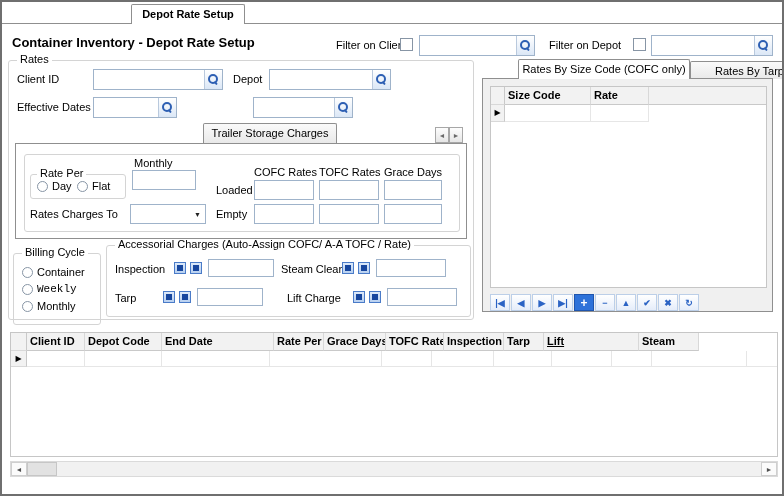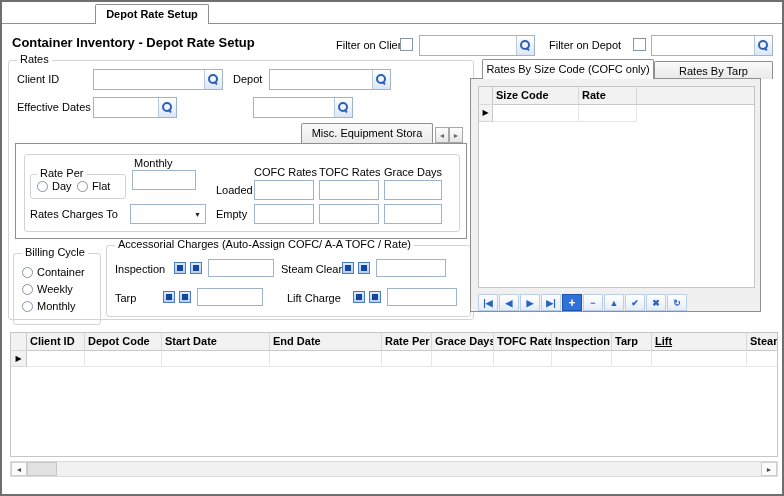--- a/index.html
+++ b/index.html
@@ -4,21 +4,21 @@
 <style>
   * { box-sizing: border-box; margin: 0; padding: 0; }
   html,body { background:#d9d9d9; }
   body { font-family: "Liberation Sans", sans-serif; font-size: 11px; color:#000; }
   .window { position:relative; width:784px; height:496px; background:#fff; border:2px solid #6f6f6f; overflow:hidden; }
   .lbl { position:absolute; white-space:nowrap; }
   .title { font-weight:bold; font-size:13px; }
   .tabline { position:absolute; left:0; top:21px; width:780px; height:1px; background:#8f8f8f; }
   .tab { position:absolute; border:1px solid #8f8f8f; border-bottom:none; border-radius:2px 2px 0 0;
          background:linear-gradient(#fafafa,#e9e9e9); text-align:center; line-height:18px;
-         overflow:hidden; white-space:nowrap; z-index:1; }
+         overflow:hidden; white-space:nowrap; z-index:1;margin-left:36px; }
   .tab.active { background:#fff; z-index:3; }
   .main-tab { font-weight:bold; line-height:19px; }
   .cb-abs { position:absolute; width:13px; height:13px; border:1px solid #8795a5; background:#fff; cursor:pointer; }
   .tb-wrap { position:absolute; display:flex; border:1px solid #9fb3ca; background:#fff; height:21px; }
   .tb { flex:1; min-width:0; border:none; outline:none; background:transparent;
         font:11px "Liberation Sans", sans-serif; padding:0 3px; }
   .lookup-btn { width:18px; flex:none; border-left:1px solid #b9c9dd; background:linear-gradient(#ffffff,#dbe7f6);
         display:flex; align-items:center; justify-content:center; cursor:pointer; }
   .mag { position:relative; width:11px; height:11px; display:inline-block; }
   .mag::before { content:""; position:absolute; left:0; top:0; width:6px; height:6px;
@@ -115,21 +115,21 @@
         <span class="mag"></span>
       </div>
     </div>
     <div class="tb-wrap" style="left:244px; top:36px; width:100px;">
       <input class="tb" value="" style="">
       <div class="lookup-btn">
         <span class="mag"></span>
       </div>
     </div>
 
-    <div class="tab" style="left:292px; top:62px; width:132px; height:20px;">Misc. Equipment Stora</div>
+    <div class="tab" style="left:158px; top:62px; width:134px; height:20px;">Trailer Storage Charges</div>
     <button class="tabscroll" style="left:426px; top:66px;">
         <span>◄</span>
       </button>
     <button class="tabscroll" style="left:440px; top:66px;">
         <span>►</span>
       </button>
 
     <div class="panel" style="left:6px; top:82px; width:452px; height:96px;">
       <div class="grp" style="left:8px; top:10px; width:436px; height:78px;"></div>
 
@@ -168,21 +168,21 @@
         <span class="combo-arrow">▼</span>
       </div>
     </div>
 
     <div class="grp" style="left:4px; top:184px; width:88px; height:72px;margin-top:8px;">
       <span class="grp-cap">Billing Cycle</span>
       <label class="radio-row" style="left:8px; top:12px;">
         <span class="radio"></span>
         <span>Container</span>
       </label>
-      <label class="radio-row" style="left:8px; top:29px;">
+      <label class="radio-row" style="left:8px; top:29px;font-family:Liberation Mono, monospace;">
         <span class="radio"></span>
         <span>Weekly</span>
       </label>
       <label class="radio-row" style="left:8px; top:46px;">
         <span class="radio"></span>
         <span>Monthly</span>
       </label>
     </div>
 
     <div class="grp" style="left:97px; top:184px; width:365px; height:72px;">
@@ -206,21 +206,21 @@
       <div class="lbl" style="left:180px; top:46px;">Lift Charge</div>
       <div class="bluecb" style="left:246px; top:45px;"></div>
       <div class="bluecb" style="left:262px; top:45px;"></div>
       <input class="tb-plain" style="left: 280px; top: 42px; width: 70px; height: 18px;" value="">
     </div>
   </div>
 
   <div class="tab active" style="left:480px; top:57px; width:172px; height:20px;">Rates By Size Code (COFC only)</div>
   <div class="tab" style="left:652px; top:59px; width:119px; height:18px;">Rates By Tarp</div>
 
-  <div class="panel gray-panel" style="left:468px; top:76px; width:291px; height:234px;text-decoration:underline;">
+  <div class="panel gray-panel" style="left:480px; top:76px; width:291px; height:234px;text-decoration:underline;">
     <div class="grid" style="left:7px; top:7px; width:277px; height:202px;">
       <div class="grow" style="height:18px;">
         <div class="gsel" style="width:14px;"></div>
         <div class="gh" style="width:86px;">Size Code</div>
         <div class="gh" style="width:58px;">Rate</div>
         <div class="ghfill"></div>
       </div>
       <div class="grow" style="height:17px;">
         <div class="gsel" style="width:14px;">
           <span class="rowsel">▶</span>
@@ -243,21 +243,20 @@
       <button class="navbtn">✖</button>
       <button class="navbtn">↻</button>
     </div>
   </div>
 
   <div class="grid" style="left:8px; top:330px; width:768px; height:125px;">
     <div class="grow" style="height:18px;">
       <div class="gsel" style="width:16px;"></div>
       <div class="gh" style="width:58px;">Client ID</div>
       <div class="gh" style="width:77px;">Depot Code</div>
-      <div class="gh" style="width:108px;">Start Date</div>
       <div class="gh" style="width:112px;">End Date</div>
       <div class="gh" style="width:50px;">Rate Per</div>
       <div class="gh" style="width:62px;">Grace Days</div>
       <div class="gh" style="width:58px;">TOFC Rate</div>
       <div class="gh" style="width:60px;">Inspection</div>
       <div class="gh" style="width:40px;">Tarp</div>
       <div class="gh" style="width:95px;text-decoration:underline;">Lift</div>
       <div class="gh" style="width:60px;">Steam</div>
     </div>
     <div class="grow" style="height:16px;">

